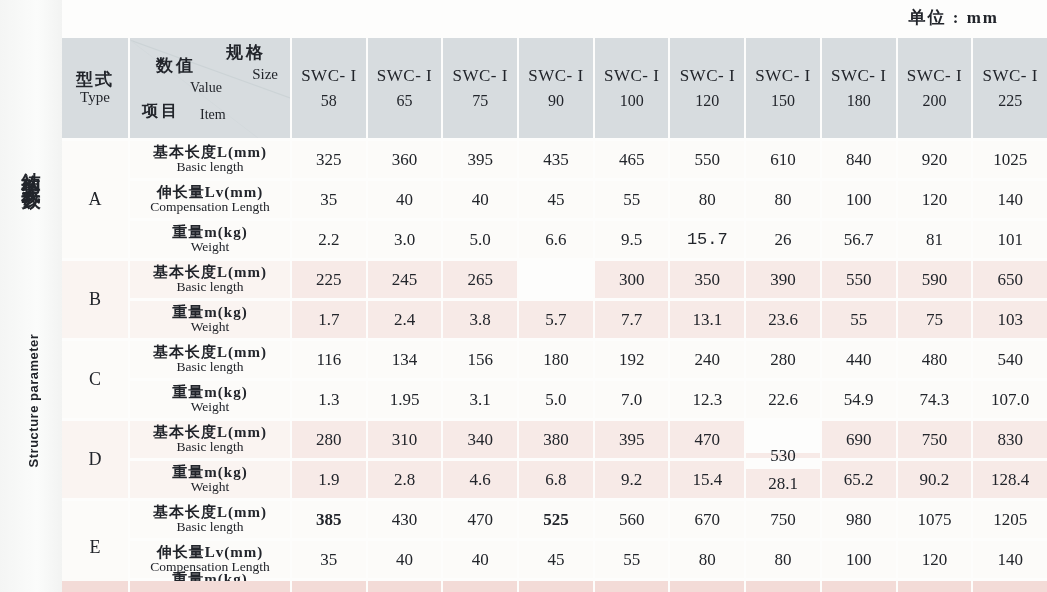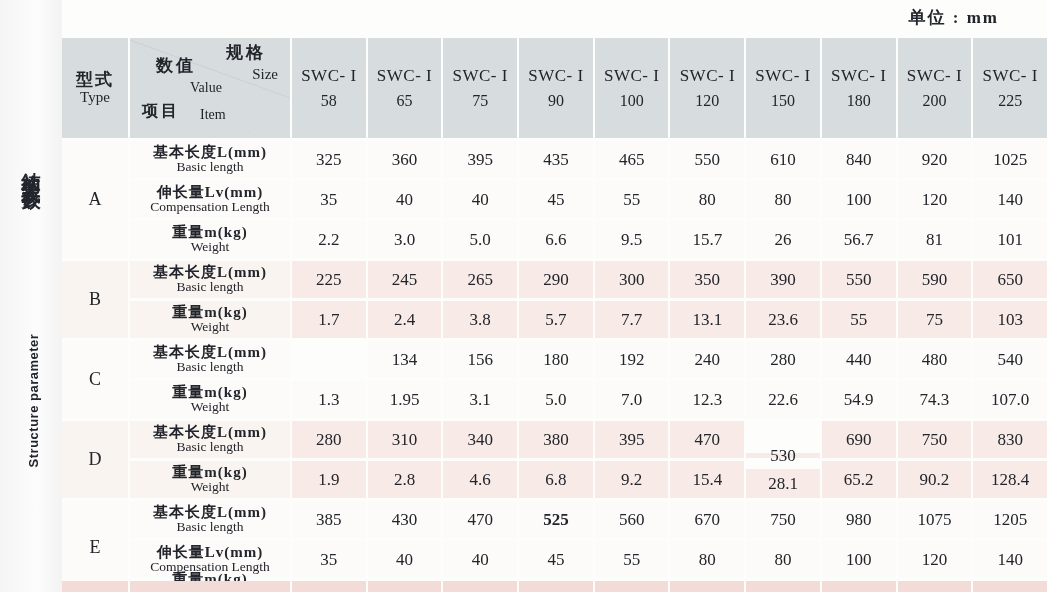--- a/index.html
+++ b/index.html
@@ -175,34 +175,33 @@
       <div class="cell val band-light" style="grid-area: 3 / 12;">140</div>
       <div class="cell item-cell band-light" style="grid-area: 4 / 2;">
         <div class="zh">重量m(kg)</div>
         <div class="en">Weight</div>
       </div>
       <div class="cell val band-light" style="grid-area: 4 / 3;">2.2</div>
       <div class="cell val band-light" style="grid-area: 4 / 4;">3.0</div>
       <div class="cell val band-light" style="grid-area: 4 / 5;">5.0</div>
       <div class="cell val band-light" style="grid-area: 4 / 6;">6.6</div>
       <div class="cell val band-light" style="grid-area: 4 / 7;">9.5</div>
-      <div class="cell val band-light" style="grid-area: 4 / 8;">15.7</div>
+      <div class="cell val band-light" style="grid-area: 4 / 8; font-family: Liberation Mono, monospace;">15.7</div>
       <div class="cell val band-light" style="grid-area: 4 / 9;">26</div>
       <div class="cell val band-light" style="grid-area: 4 / 10;">56.7</div>
       <div class="cell val band-light" style="grid-area: 4 / 11;">81</div>
       <div class="cell val band-light" style="grid-area: 4 / 12;">101</div>
       <div class="cell type-cell band-pale" style="grid-area: 5 / 1 / span 2;">B</div>
       <div class="cell item-cell band-pale" style="grid-area: 5 / 2;">
         <div class="zh">基本长度L(mm)</div>
         <div class="en">Basic length</div>
       </div>
       <div class="cell val band-pink" style="grid-area: 5 / 3;">225</div>
       <div class="cell val band-pink" style="grid-area: 5 / 4;">245</div>
       <div class="cell val band-pink" style="grid-area: 5 / 5;">265</div>
-      <div class="cell val band-pink" style="grid-area: 5 / 6;">290</div>
       <div class="cell val band-pink" style="grid-area: 5 / 7;">300</div>
       <div class="cell val band-pink" style="grid-area: 5 / 8;">350</div>
       <div class="cell val band-pink" style="grid-area: 5 / 9; text-align: right;">390</div>
       <div class="cell val band-pink" style="grid-area: 5 / 10;">550</div>
       <div class="cell val band-pink" style="grid-area: 5 / 11;">590</div>
       <div class="cell val band-pink" style="grid-area: 5 / 12;">650</div>
       <div class="cell item-cell band-pale" style="grid-area: 6 / 2;">
         <div class="zh">重量m(kg)</div>
         <div class="en">Weight</div>
       </div>
@@ -214,20 +213,21 @@
       <div class="cell val band-pink" style="grid-area: 6 / 8;">13.1</div>
       <div class="cell val band-pink" style="grid-area: 6 / 9;">23.6</div>
       <div class="cell val band-pink" style="grid-area: 6 / 10;">55</div>
       <div class="cell val band-pink" style="grid-area: 6 / 11;">75</div>
       <div class="cell val band-pink" style="grid-area: 6 / 12; text-align: center;">103</div>
       <div class="cell type-cell band-light" style="grid-area: 7 / 1 / span 2;">C</div>
       <div class="cell item-cell band-light" style="grid-area: 7 / 2;">
         <div class="zh">基本长度L(mm)</div>
         <div class="en">Basic length</div>
       </div>
+      <div class="cell val band-light" style="grid-area: 7 / 3;">116</div>
       <div class="cell val band-light" style="grid-area: 7 / 4;">134</div>
       <div class="cell val band-light" style="grid-area: 7 / 5;">156</div>
       <div class="cell val band-light" style="grid-area: 7 / 6;">180</div>
       <div class="cell val band-light" style="grid-area: 7 / 7;">192</div>
       <div class="cell val band-light" style="grid-area: 7 / 8;">240</div>
       <div class="cell val band-light" style="grid-area: 7 / 9;">280</div>
       <div class="cell val band-light" style="grid-area: 7 / 10;">440</div>
       <div class="cell val band-light" style="grid-area: 7 / 11;">480</div>
       <div class="cell val band-light" style="grid-area: 7 / 12;">540</div>
       <div class="cell item-cell band-light" style="grid-area: 8 / 2;">
@@ -271,21 +271,21 @@
       <div class="cell val band-pink" style="grid-area: 10 / 8;">15.4</div>
       <div class="cell val band-pink" style="grid-area: 10 / 9; margin-top: 8px;">28.1</div>
       <div class="cell val band-pink" style="grid-area: 10 / 10;">65.2</div>
       <div class="cell val band-pink" style="grid-area: 10 / 11;">90.2</div>
       <div class="cell val band-pink" style="grid-area: 10 / 12;">128.4</div>
       <div class="cell type-cell band-light" style="grid-area: 11 / 1 / span 3;">E</div>
       <div class="cell item-cell band-light" style="grid-area: 11 / 2;">
         <div class="zh">基本长度L(mm)</div>
         <div class="en">Basic length</div>
       </div>
-      <div class="cell val band-light" style="grid-area: 11 / 3;">385</div>
+      <div class="cell val band-light" style="grid-area: 11 / 3; font-weight: bold;">385</div>
       <div class="cell val band-light" style="grid-area: 11 / 4;">430</div>
       <div class="cell val band-light" style="grid-area: 11 / 5;">470</div>
       <div class="cell val band-light" style="grid-area: 11 / 6; font-weight: bold;">525</div>
       <div class="cell val band-light" style="grid-area: 11 / 7;">560</div>
       <div class="cell val band-light" style="grid-area: 11 / 8;">670</div>
       <div class="cell val band-light" style="grid-area: 11 / 9;">750</div>
       <div class="cell val band-light" style="grid-area: 11 / 10;">980</div>
       <div class="cell val band-light" style="grid-area: 11 / 11;">1075</div>
       <div class="cell val band-light" style="grid-area: 11 / 12;">1205</div>
       <div class="cell item-cell band-light" style="grid-area: 12 / 2;">

